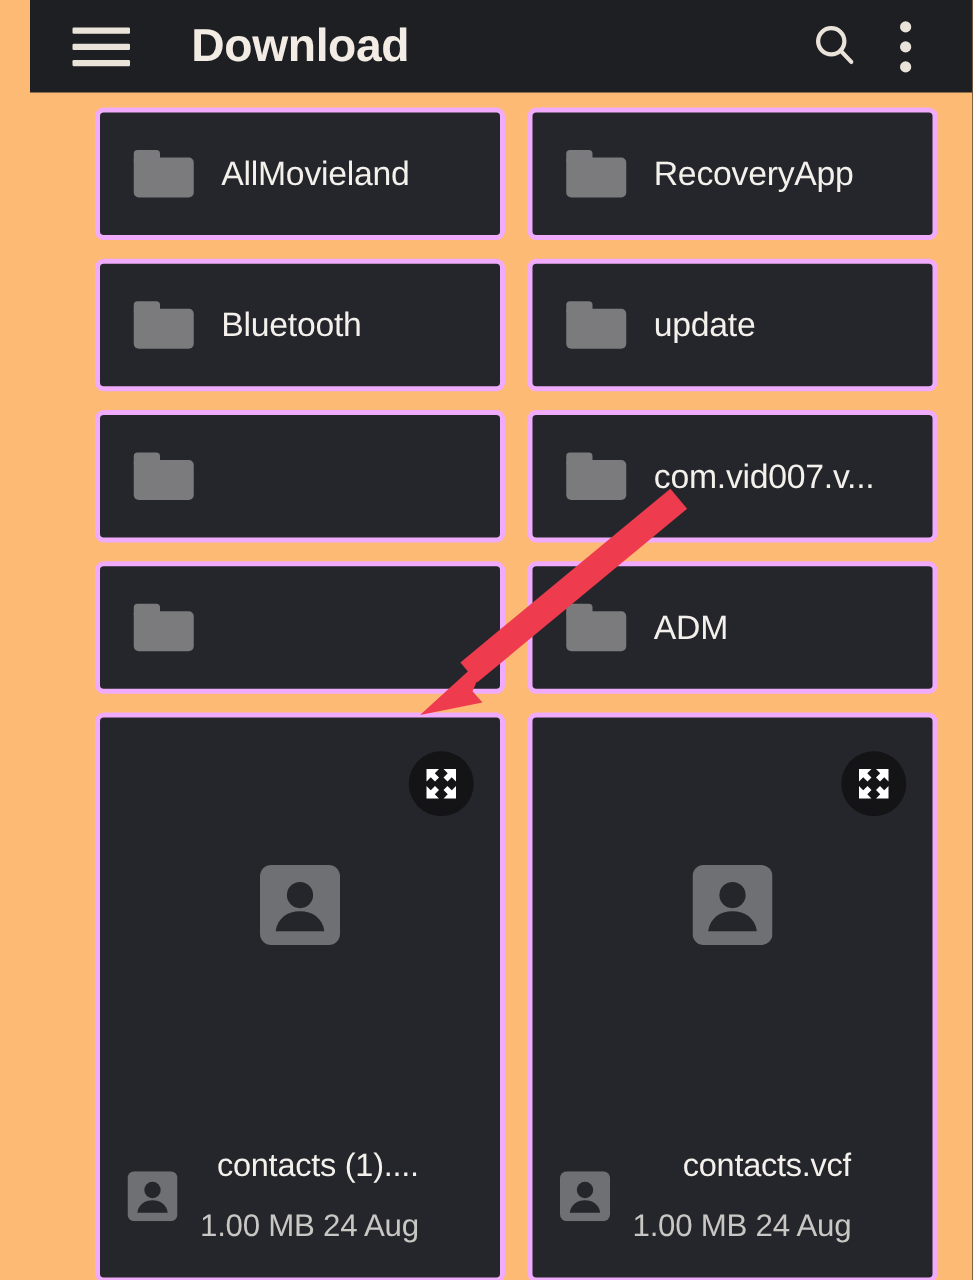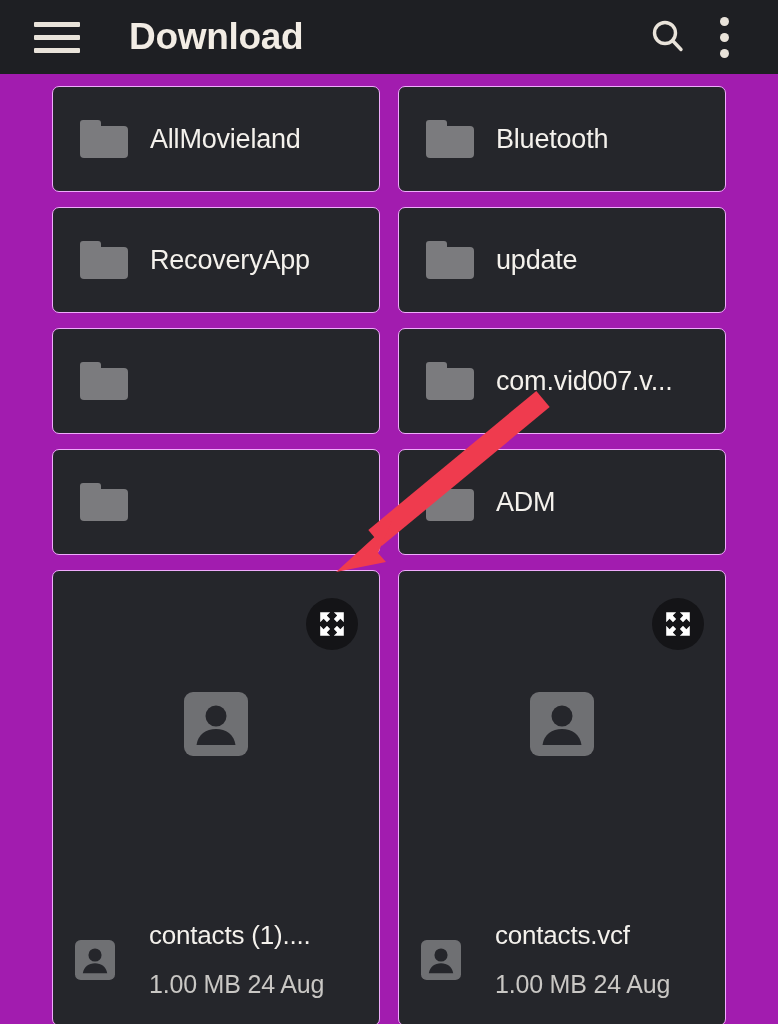--- a/index.html
+++ b/index.html
@@ -9,22 +9,23 @@
     height: 1024px;
     background: #1e1f23;
     font-family: "Liberation Sans", sans-serif;
     overflow: hidden;
   }
 
   .screen {
     position: relative;
     width: 778px;
     height: 1024px;
-    background: #a21caf;
-    overflow: hidden;
+    background: #fdba74;
+    overflow: hidden;
+    padding-left: 24px;
   }
 
   
   .appbar {
     position: relative;
     height: 74px;
     display: flex;
     align-items: center;
     padding: 0 26px 0 34px;
     background: #1e1f23;
@@ -89,23 +90,24 @@
     position: relative;
     padding: 12px 50px 0 52px;
     display: grid;
     grid-template-columns: 328px 328px;
     column-gap: 18px;
     row-gap: 15px;
   }
 
   .card {
     background: #25262b;
-    border: 1px solid #f0abfc;
+    border: 4px solid #f0abfc;
     border-radius: 7px;
     cursor: pointer;
+    text-align: right;
   }
 
   
   .card-folder {
     height: 106px;
     display: flex;
     align-items: center;
     padding: 0 16px 0 27px;
     overflow: hidden;
   }
@@ -174,21 +176,21 @@
   .thumb-person {
     width: 64px;
     height: 64px;
     margin-top: -44px;
   }
 
   .file-meta {
     display: flex;
     align-items: center;
     padding: 0 14px 26px 22px;
-    gap: 34px;
+    gap: 18px;
   }
   .meta-icon { flex: 0 0 auto; width: 40px; height: 40px; }
   .meta-text { min-width: 0; }
   .file-name {
     font-size: 26px;
     color: #f4f1ec;
     white-space: nowrap;
     overflow: hidden;
     letter-spacing: -0.2px;
     line-height: 1.14;
@@ -253,29 +255,29 @@
         <div class="body"></div>
       </div>
       <div class="folder-label">AllMovieland</div>
     </div>
 
     <div class="card card-folder">
       <div class="folder-icon">
         <div class="tab"></div>
         <div class="body"></div>
       </div>
+      <div class="folder-label">RecoveryApp</div>
+    </div>
+
+    <div class="card card-folder">
+      <div class="folder-icon">
+        <div class="tab"></div>
+        <div class="body"></div>
+      </div>
       <div class="folder-label">Bluetooth</div>
-    </div>
-
-    <div class="card card-folder">
-      <div class="folder-icon">
-        <div class="tab"></div>
-        <div class="body"></div>
-      </div>
-      <div class="folder-label">RecoveryApp</div>
     </div>
 
     <div class="card card-folder">
       <div class="folder-icon">
         <div class="tab"></div>
         <div class="body"></div>
       </div>
       <div class="folder-label">update</div>
     </div>
 

